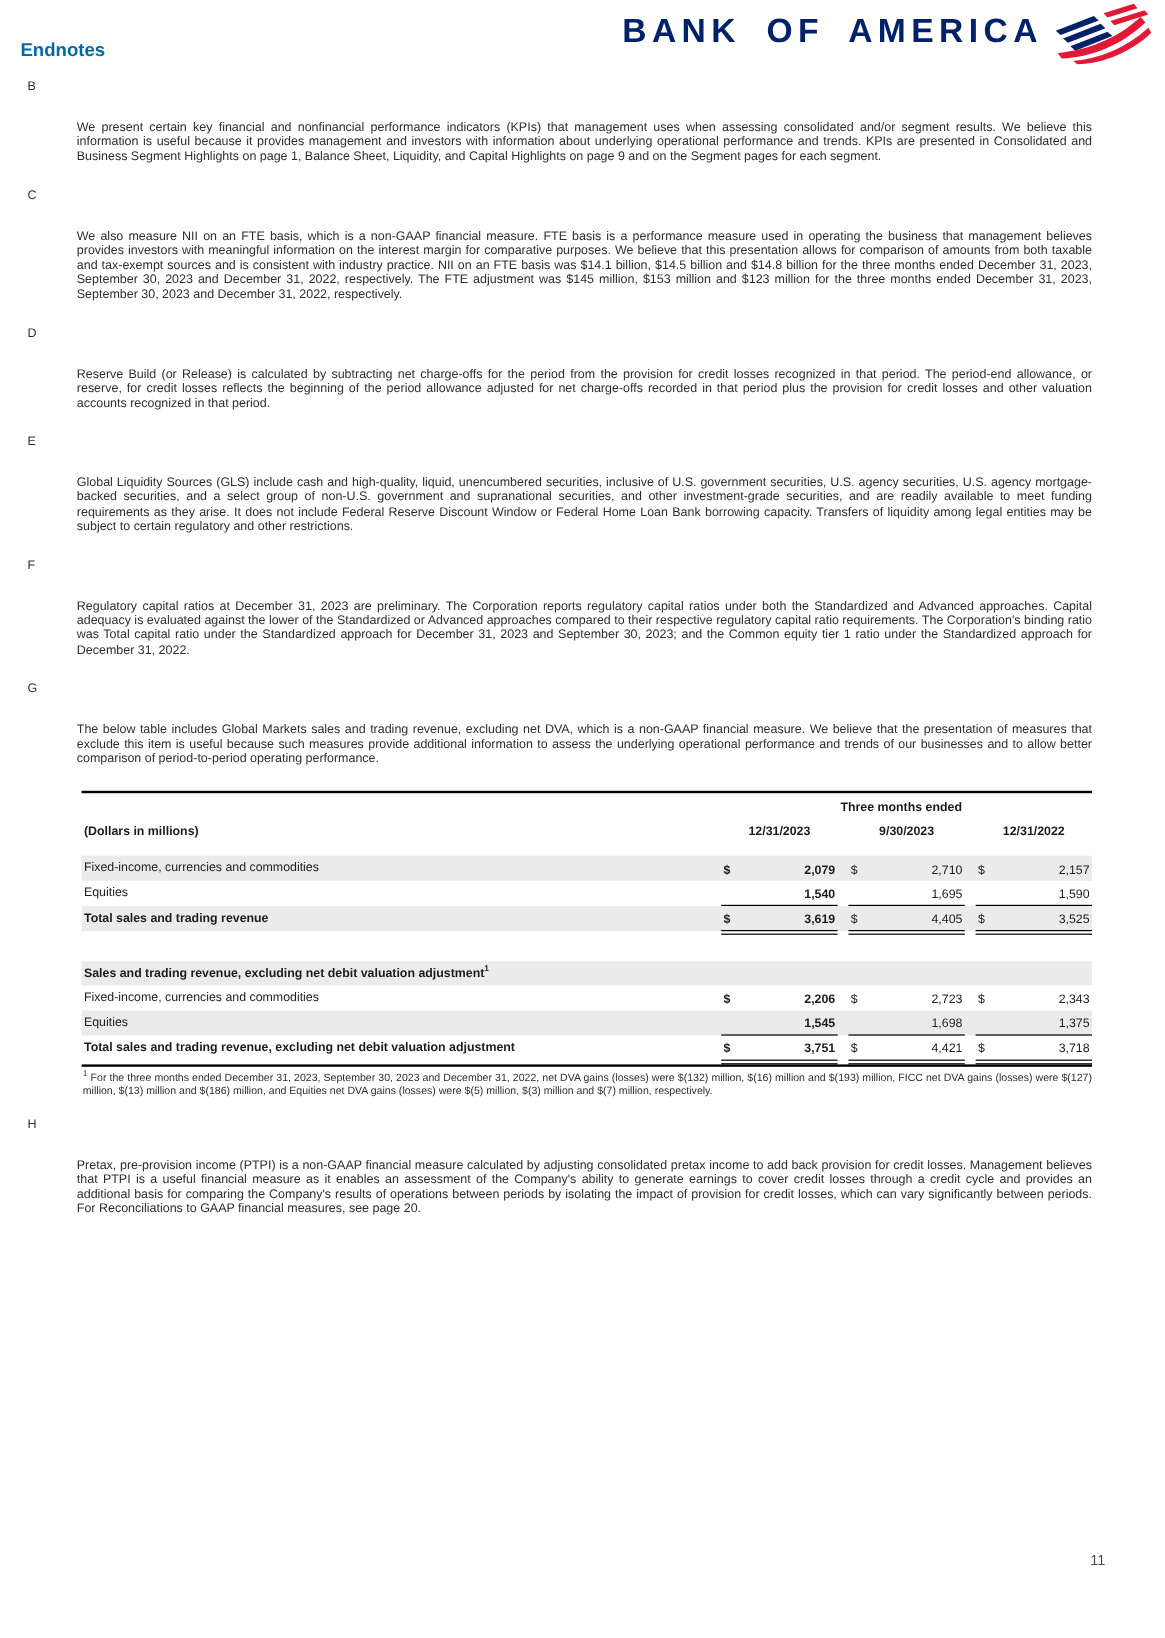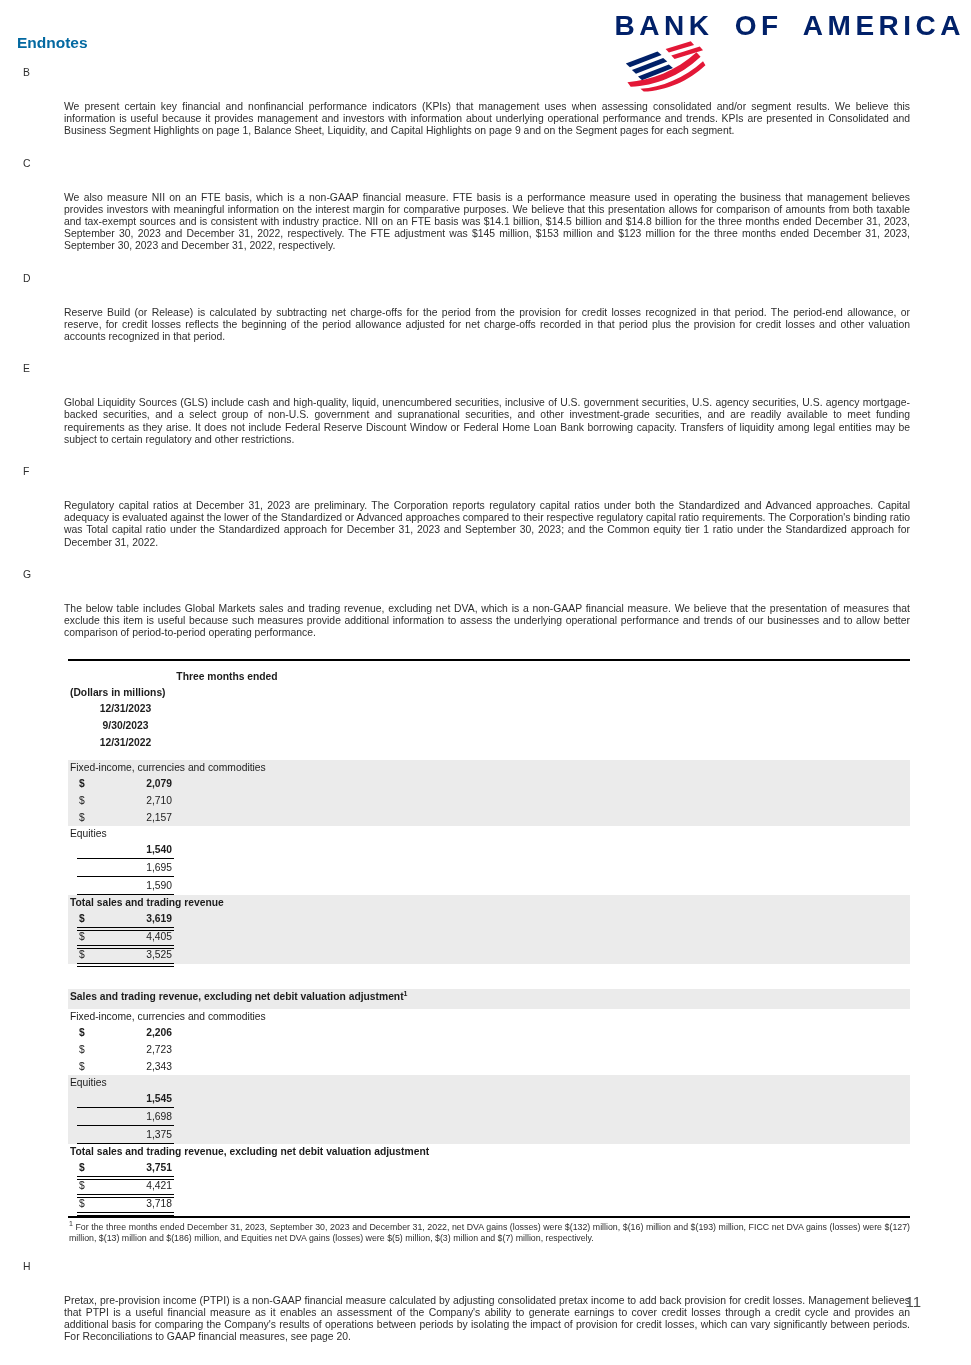--- a/index.html
+++ b/index.html
@@ -3,36 +3,36 @@
 <meta charset="utf-8">
 <style>
   * { box-sizing: border-box; }
   html,body { margin:0; padding:0; background:#ffffff; }
   .page {
     position:relative; width:971px; height:1365px; background:#ffffff;
     font-family:"Liberation Sans", sans-serif; color:#2e2e2e; overflow:hidden;
   }
   
   h1.doc-title { margin:0; padding:34px 0 0 17px; font-size:15.5px; font-weight:700; color:#0369a1; }
-  .logo { position:absolute; top:2px; right:6px; display:flex; align-items:flex-start;flex-direction:column; }
+  .logo { position:absolute; top:2px; right:6px; display:flex; align-items:flex-start; }
   .logo-text {
     font-size:28px; font-weight:700; letter-spacing:4.5px; word-spacing:9px;
     color:#012169; line-height:1; margin-top:10px; white-space:nowrap;
   }
   .flag { margin-left:2px; }
   
   .endnotes { margin-top:15px; }
   .endnote { display:grid; grid-template-columns:41px 1fr; margin:0 61px 20px 23px; }
   .en-label { font-size:10.4px; line-height:12.2px; }
   .en-text  { font-size:10.4px; line-height:12.2px; text-align:justify;margin-top:34px; }
   
   .fin-table { margin:19px 61px 0 68px; font-size:10.3px; color:#1c1c1c; }
   .t-rule-top { border-top:2.5px solid #000; margin-bottom:4px; }
   .t-rule-bottom { border-top:2.5px solid #000; margin-top:3px; }
-  .t-row { display:flex; align-items:flex-start; min-height:21px;flex-direction:column; }
+  .t-row { display:flex; align-items:center; min-height:21px; }
   .t-row.shade { background:#ebebeb; }
   .t-label { flex:1; padding:2px 4px 2px 2px; }
   .t-label.indent { }
   .bold { font-weight:700; }
   .t-col {
     width:97px; margin-left:9px; display:flex; justify-content:space-between;
     align-items:flex-end; padding:3px 2px; position:relative; align-self:stretch;
   }
   .t-col .val { text-align:right; }
   .t-col.c1 { font-weight:700; }
@@ -48,21 +48,21 @@
   .t-heads { margin:1px 0 9px 0; }
   .t-sec { min-height:20px; }
   .t-gap { height:25px; }
   sup { font-size:7px; vertical-align:super; line-height:0; }
   
   .footnote {
     margin:4px 61px 0 68px; font-size:8.8px; line-height:10.6px;
     text-align:justify; color:#2e2e2e; padding-left:1px;
   }
   
-  .page-number { position:absolute; top:1293px; right:50px; font-size:15px; color:#4a4a4a; }
+  .page-number { position:absolute; top:1293px; right:50px; font-size:12px; color:#4a4a4a; }
 </style>
 </head>
 <body>
 
 <div class="page">
 
   <div class="logo">
     <span class="logo-text">BANK OF AMERICA</span>
     <svg class="flag" width="94" height="52" viewBox="0 0 106 64" aria-hidden="true">
       <path d="M55,11 L86,1.5 L90,6 L59,15.5 Z" fill="#e31837"></path>

